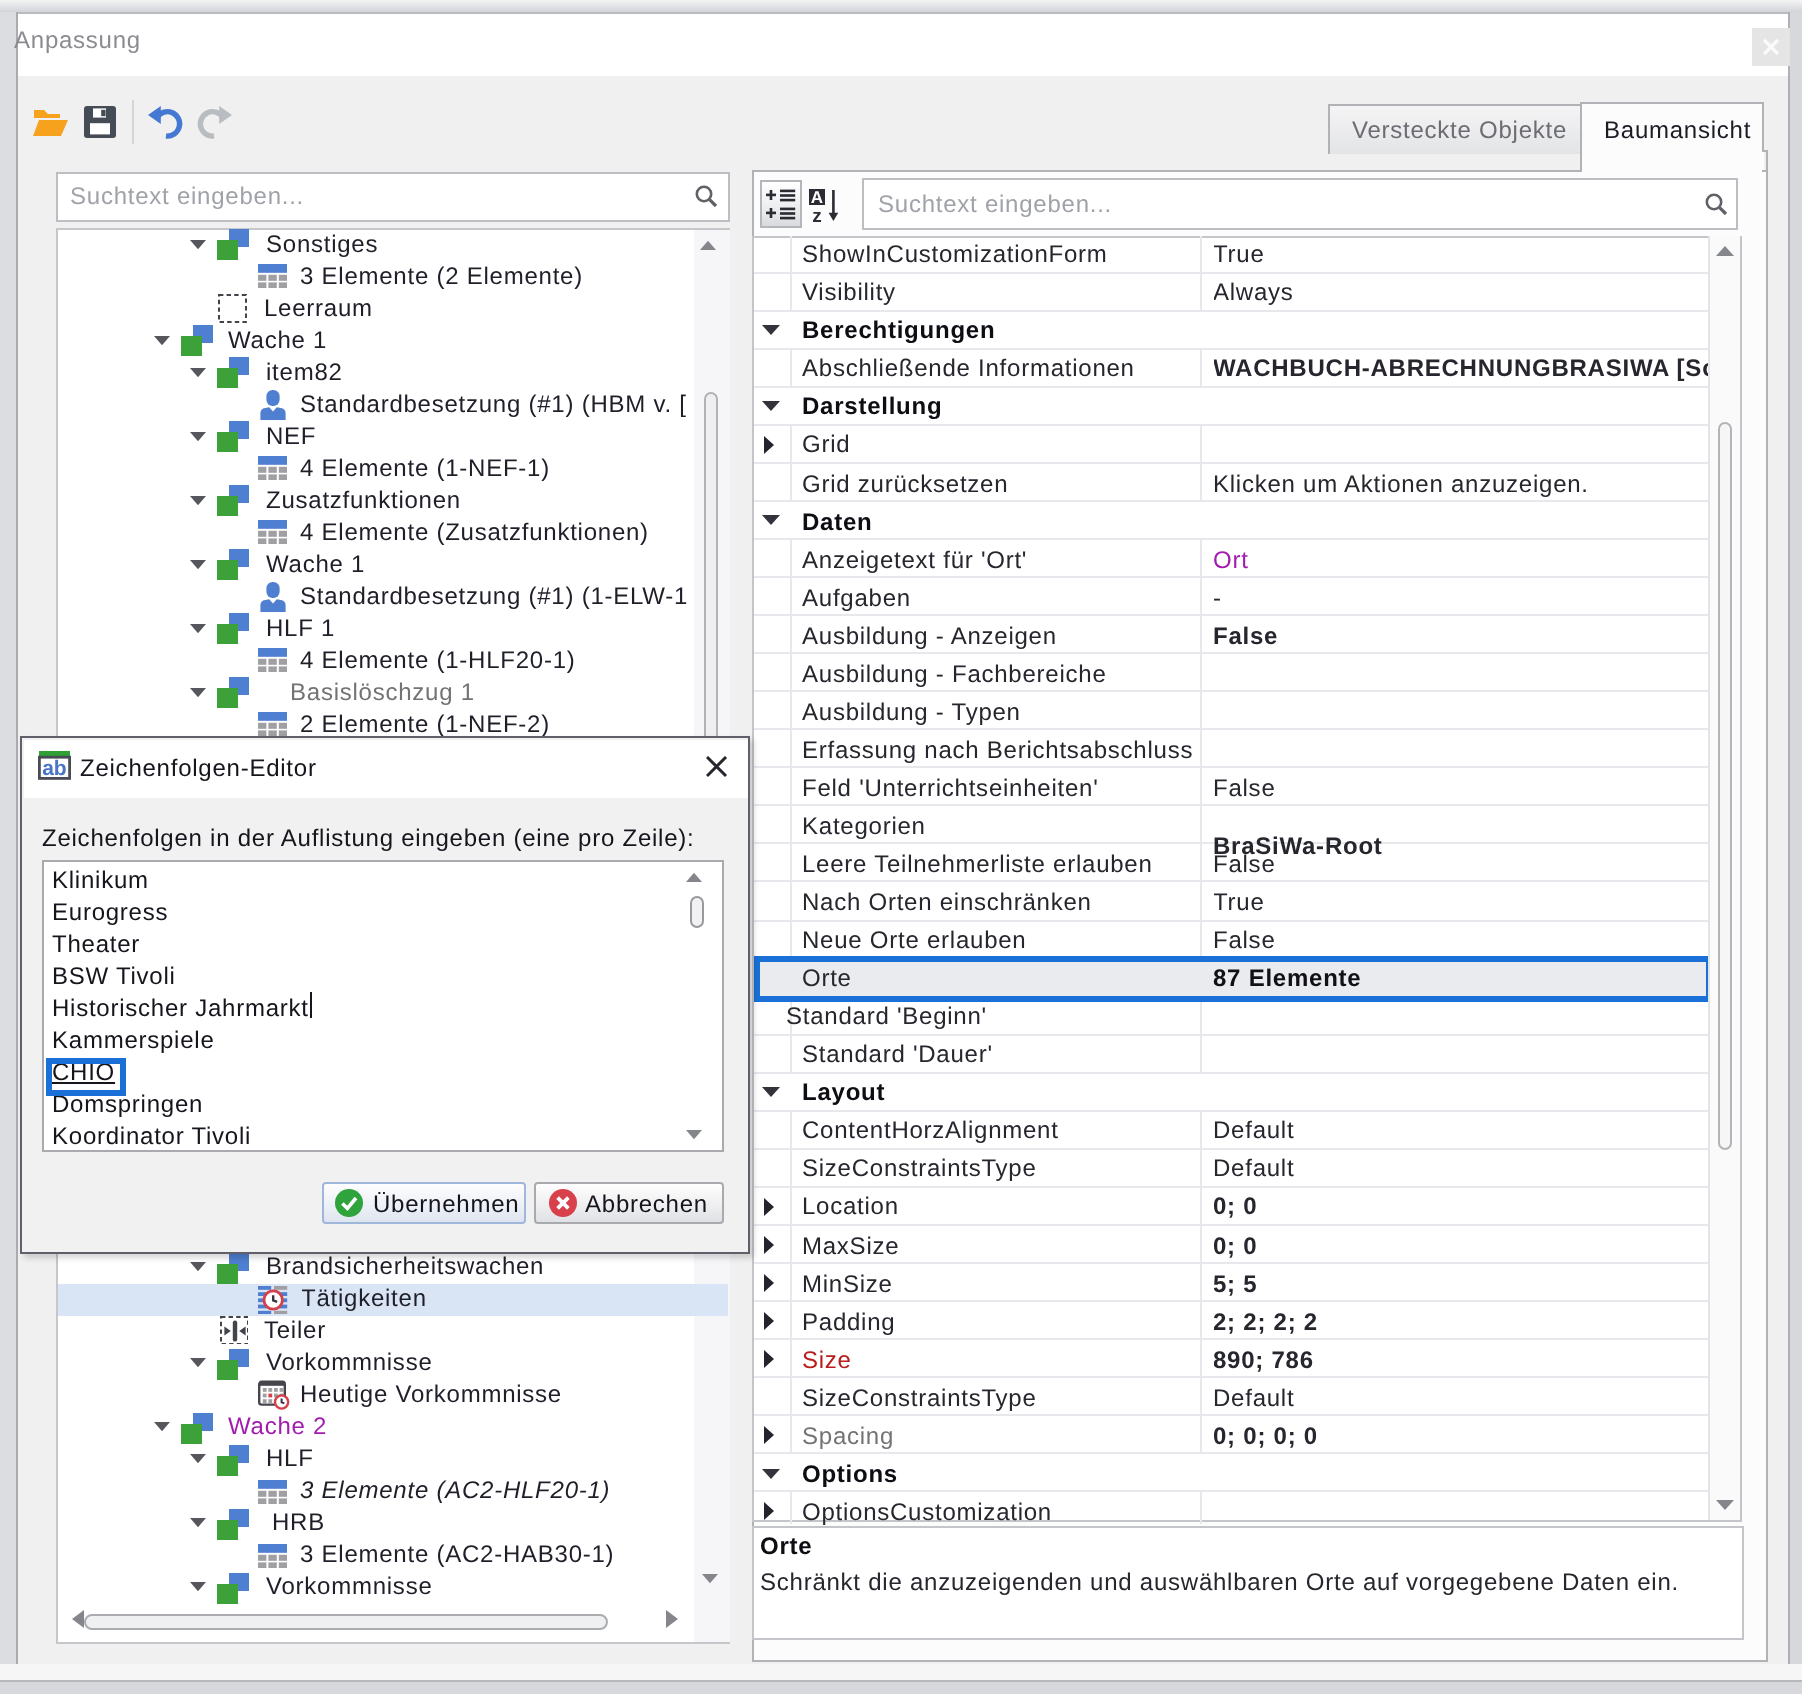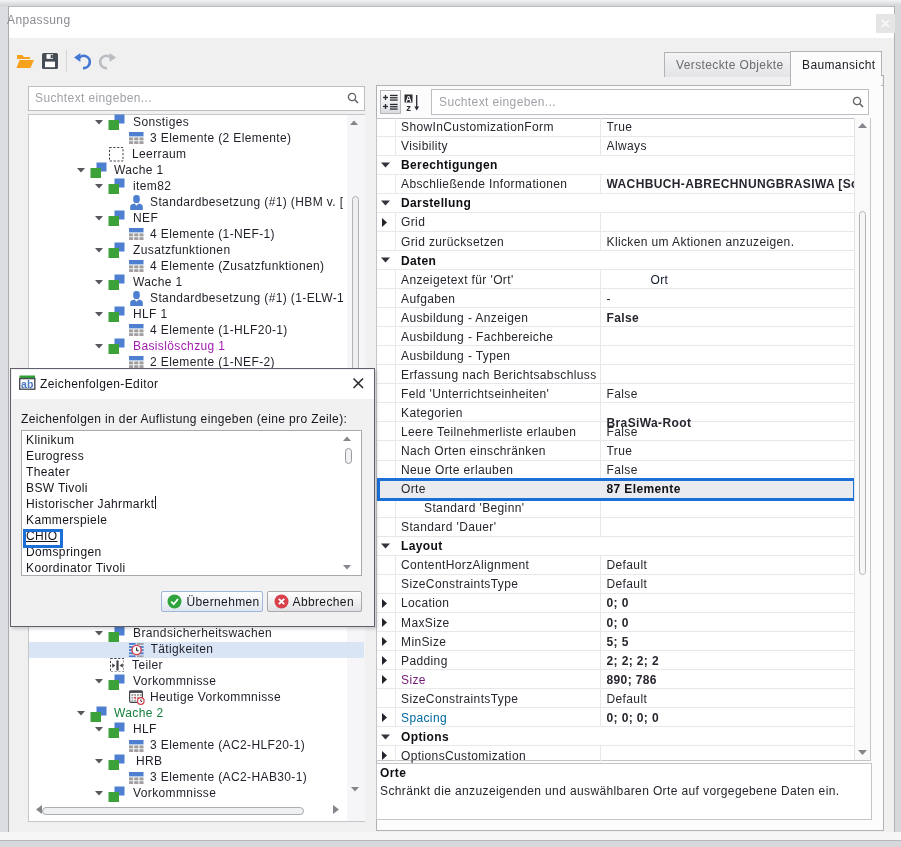--- a/index.html
+++ b/index.html
@@ -168,21 +168,21 @@
     <rect x="10.4" y="9.2" width="4.1" height="3" fill="#a0a0a3"></rect>
   </svg>
 <div class="abs txt" style="left:150px;top:322.5px;width:220px;overflow:hidden;color:#1f1f29;">4 Elemente (1-HLF20-1)</div>
 <svg class="abs" style="left:95px;top:343.5px" width="8" height="5">
     <path d="M0,0 h8 l-4,4.6 z" fill="#56575c"></path>
   </svg>
 <svg class="abs" style="left:108px;top:338px" width="17" height="16">
     <rect x="6.5" y="0.5" width="10" height="9" fill="#4e7fd0"></rect>
     <rect x="0.5" y="6" width="10.5" height="10" fill="#3ba138"></rect>
   </svg>
-<div class="abs txt" style="left:133px;top:338.5px;width:220px;overflow:hidden;color:#a21caf;">Basislöschzug 1</div>
+<div class="abs txt" style="left:145px;top:338.5px;width:220px;overflow:hidden;color:#737373;">Basislöschzug 1</div>
 <svg class="abs" style="left:128.5px;top:356px" width="15" height="12">
     <rect x="0" y="0" width="14.5" height="4.4" fill="#4e7fd0"></rect>
     <rect x="0" y="5.4" width="4.2" height="3" fill="#a0a0a3"></rect>
     <rect x="5.2" y="5.4" width="4.2" height="3" fill="#a0a0a3"></rect>
     <rect x="10.4" y="5.4" width="4.1" height="3" fill="#a0a0a3"></rect>
     <rect x="0" y="9.2" width="4.2" height="3" fill="#a0a0a3"></rect>
     <rect x="5.2" y="9.2" width="4.2" height="3" fill="#a0a0a3"></rect>
     <rect x="10.4" y="9.2" width="4.1" height="3" fill="#a0a0a3"></rect>
   </svg>
 <div class="abs txt" style="left:150px;top:354.5px;width:220px;overflow:hidden;color:#1f1f29;">2 Elemente (1-NEF-2)</div>
@@ -242,39 +242,39 @@
     <path d="M11.8,9.3 L11.8,11.2 L13.2,11.7" fill="none" stroke="#35353d" stroke-width="1"></path>
   </svg>
 <div class="abs txt" style="left:150px;top:690px;width:220px;overflow:hidden;color:#1f1f29;">Heutige Vorkommnisse</div>
 <svg class="abs" style="left:77px;top:711px" width="8" height="5">
     <path d="M0,0 h8 l-4,4.6 z" fill="#56575c"></path>
   </svg>
 <svg class="abs" style="left:89.5px;top:705.5px" width="17" height="16">
     <rect x="6.5" y="0.5" width="10" height="9" fill="#4e7fd0"></rect>
     <rect x="0.5" y="6" width="10.5" height="10" fill="#3ba138"></rect>
   </svg>
-<div class="abs txt" style="left:114px;top:706px;width:220px;overflow:hidden;color:#15803d;">Wache 2</div>
+<div class="abs txt" style="left:114px;top:706px;width:220px;overflow:hidden;color:#a21caf;">Wache 2</div>
 <svg class="abs" style="left:95px;top:727px" width="8" height="5">
     <path d="M0,0 h8 l-4,4.6 z" fill="#56575c"></path>
   </svg>
 <svg class="abs" style="left:108px;top:721.5px" width="17" height="16">
     <rect x="6.5" y="0.5" width="10" height="9" fill="#4e7fd0"></rect>
     <rect x="0.5" y="6" width="10.5" height="10" fill="#3ba138"></rect>
   </svg>
 <div class="abs txt" style="left:133px;top:722px;width:220px;overflow:hidden;color:#1f1f29;">HLF</div>
 <svg class="abs" style="left:128.5px;top:739.5px" width="15" height="12">
     <rect x="0" y="0" width="14.5" height="4.4" fill="#4e7fd0"></rect>
     <rect x="0" y="5.4" width="4.2" height="3" fill="#a0a0a3"></rect>
     <rect x="5.2" y="5.4" width="4.2" height="3" fill="#a0a0a3"></rect>
     <rect x="10.4" y="5.4" width="4.1" height="3" fill="#a0a0a3"></rect>
     <rect x="0" y="9.2" width="4.2" height="3" fill="#a0a0a3"></rect>
     <rect x="5.2" y="9.2" width="4.2" height="3" fill="#a0a0a3"></rect>
     <rect x="10.4" y="9.2" width="4.1" height="3" fill="#a0a0a3"></rect>
   </svg>
-<div class="abs txt" style="left:150px;top:738px;width:220px;overflow:hidden;color:#1f1f29;">3 Elemente (AC2-HLF20-1)</div>
+<div class="abs txt" style="left:150px;top:738px;width:220px;overflow:hidden;color:#1f1f29;font-style:italic;">3 Elemente (AC2-HLF20-1)</div>
 <svg class="abs" style="left:95px;top:759px" width="8" height="5">
     <path d="M0,0 h8 l-4,4.6 z" fill="#56575c"></path>
   </svg>
 <svg class="abs" style="left:108px;top:753.5px" width="17" height="16">
     <rect x="6.5" y="0.5" width="10" height="9" fill="#4e7fd0"></rect>
     <rect x="0.5" y="6" width="10.5" height="10" fill="#3ba138"></rect>
   </svg>
 <div class="abs txt" style="left:136px;top:754px;width:220px;overflow:hidden;color:#1f1f29;">HRB</div>
 <svg class="abs" style="left:128.5px;top:771.5px" width="15" height="12">
     <rect x="0" y="0" width="14.5" height="4.4" fill="#4e7fd0"></rect>
@@ -377,21 +377,21 @@
 <div class="abs txt " style="left:606.5px;top:234.5px;width:247px;overflow:hidden;color:#26262e;">Klicken um Aktionen anzuzeigen.</div>
 <div class="abs" style="left:377px;top:269px;width:476.5px;height:1px;background:#e7e8eb;"></div>
 <svg class="abs" style="left:381px;top:257.45px" width="9" height="6">
     <path d="M0,0.5 h9 l-4.5,5 z" fill="#33333b"></path>
   </svg>
 <div class="abs txt" style="left:401px;top:253.55px;font-weight:bold;color:#0d0d13;">Daten</div>
 <div class="abs" style="left:377px;top:288.05px;width:476.5px;height:1px;background:#e7e8eb;"></div>
 <div class="abs" style="left:395px;top:270px;width:1px;height:19.05px;background:#e7e8eb;"></div>
 <div class="abs" style="left:599.5px;top:270px;width:1px;height:19.05px;background:#e7e8eb;"></div>
 <div class="abs txt" style="left:401px;top:272.6px;width:195px;overflow:hidden;color:#26262e;">Anzeigetext für 'Ort'</div>
-<div class="abs txt " style="left:606.5px;top:272.6px;width:247px;overflow:hidden;color:#0f172a;margin-left:44px;">Ort</div>
+<div class="abs txt " style="left:606.5px;top:272.6px;width:247px;overflow:hidden;color:#a21caf;">Ort</div>
 <div class="abs" style="left:377px;top:307.1px;width:476.5px;height:1px;background:#e7e8eb;"></div>
 <div class="abs" style="left:395px;top:289.05px;width:1px;height:19.05px;background:#e7e8eb;"></div>
 <div class="abs" style="left:599.5px;top:289.05px;width:1px;height:19.05px;background:#e7e8eb;"></div>
 <div class="abs txt" style="left:401px;top:291.65px;width:195px;overflow:hidden;color:#26262e;">Aufgaben</div>
 <div class="abs txt " style="left:606.5px;top:291.65px;width:247px;overflow:hidden;color:#26262e;">-</div>
 <div class="abs" style="left:377px;top:326.15px;width:476.5px;height:1px;background:#e7e8eb;"></div>
 <div class="abs" style="left:395px;top:308.1px;width:1px;height:19.05px;background:#e7e8eb;"></div>
 <div class="abs" style="left:599.5px;top:308.1px;width:1px;height:19.05px;background:#e7e8eb;"></div>
 <div class="abs txt" style="left:401px;top:310.7px;width:195px;overflow:hidden;color:#26262e;">Ausbildung - Anzeigen</div>
 <div class="abs txt bold" style="left:606.5px;top:310.7px;width:247px;overflow:hidden;color:#26262e;">False</div>
@@ -433,21 +433,21 @@
 <div class="abs txt" style="left:401px;top:463.1px;width:195px;overflow:hidden;color:#26262e;">Neue Orte erlauben</div>
 <div class="abs txt " style="left:606.5px;top:463.1px;width:247px;overflow:hidden;color:#26262e;">False</div>
 <div class="abs" style="left:377px;top:497.6px;width:476.5px;height:1px;background:#e7e8eb;"></div>
 <div class="abs" style="left:395px;top:479.55px;width:1px;height:19.05px;background:#e7e8eb;"></div>
 <div class="abs" style="left:599.5px;top:479.55px;width:1px;height:19.05px;background:#e7e8eb;"></div>
 <div class="abs txt" style="left:401px;top:482.15px;width:195px;overflow:hidden;color:#26262e;">Orte</div>
 <div class="abs txt bold" style="left:606.5px;top:482.15px;width:247px;overflow:hidden;color:#26262e;">87 Elemente</div>
 <div class="abs" style="left:377px;top:516.65px;width:476.5px;height:1px;background:#e7e8eb;"></div>
 <div class="abs" style="left:395px;top:498.6px;width:1px;height:19.05px;background:#e7e8eb;"></div>
 <div class="abs" style="left:599.5px;top:498.6px;width:1px;height:19.05px;background:#e7e8eb;"></div>
-<div class="abs txt" style="left:424px;top:501.2px;width:195px;overflow:hidden;color:#26262e;">Standard 'Beginn'</div>
+<div class="abs txt" style="left:393px;top:501.2px;width:195px;overflow:hidden;color:#26262e;">Standard 'Beginn'</div>
 <div class="abs" style="left:377px;top:535.7px;width:476.5px;height:1px;background:#e7e8eb;"></div>
 <div class="abs" style="left:395px;top:517.65px;width:1px;height:19.05px;background:#e7e8eb;"></div>
 <div class="abs" style="left:599.5px;top:517.65px;width:1px;height:19.05px;background:#e7e8eb;"></div>
 <div class="abs txt" style="left:401px;top:520.25px;width:195px;overflow:hidden;color:#26262e;">Standard 'Dauer'</div>
 <div class="abs" style="left:377px;top:554.75px;width:476.5px;height:1px;background:#e7e8eb;"></div>
 <svg class="abs" style="left:381px;top:543.2px" width="9" height="6">
     <path d="M0,0.5 h9 l-4.5,5 z" fill="#33333b"></path>
   </svg>
 <div class="abs txt" style="left:401px;top:539.3px;font-weight:bold;color:#0d0d13;">Layout</div>
 <div class="abs" style="left:377px;top:573.8px;width:476.5px;height:1px;background:#e7e8eb;"></div>
@@ -491,34 +491,34 @@
     <path d="M0,0 v9 l5,-4.5 z" fill="#23232c"></path>
   </svg>
 <div class="abs txt" style="left:401px;top:653.6px;width:195px;overflow:hidden;color:#26262e;">Padding</div>
 <div class="abs txt bold" style="left:606.5px;top:653.6px;width:247px;overflow:hidden;color:#26262e;">2; 2; 2; 2</div>
 <div class="abs" style="left:377px;top:688.1px;width:476.5px;height:1px;background:#e7e8eb;"></div>
 <div class="abs" style="left:395px;top:670.05px;width:1px;height:19.05px;background:#e7e8eb;"></div>
 <div class="abs" style="left:599.5px;top:670.05px;width:1px;height:19.05px;background:#e7e8eb;"></div>
 <svg class="abs" style="left:381.5px;top:675.05px" width="5" height="9">
     <path d="M0,0 v9 l5,-4.5 z" fill="#23232c"></path>
   </svg>
-<div class="abs txt" style="left:401px;top:672.65px;width:195px;overflow:hidden;color:#701a75;">Size</div>
+<div class="abs txt" style="left:401px;top:672.65px;width:195px;overflow:hidden;color:#b91c1c;">Size</div>
 <div class="abs txt bold" style="left:606.5px;top:672.65px;width:247px;overflow:hidden;color:#26262e;">890; 786</div>
 <div class="abs" style="left:377px;top:707.15px;width:476.5px;height:1px;background:#e7e8eb;"></div>
 <div class="abs" style="left:395px;top:689.1px;width:1px;height:19.05px;background:#e7e8eb;"></div>
 <div class="abs" style="left:599.5px;top:689.1px;width:1px;height:19.05px;background:#e7e8eb;"></div>
 <div class="abs txt" style="left:401px;top:691.7px;width:195px;overflow:hidden;color:#26262e;">SizeConstraintsType</div>
 <div class="abs txt " style="left:606.5px;top:691.7px;width:247px;overflow:hidden;color:#26262e;">Default</div>
 <div class="abs" style="left:377px;top:726.2px;width:476.5px;height:1px;background:#e7e8eb;"></div>
 <div class="abs" style="left:395px;top:708.15px;width:1px;height:19.05px;background:#e7e8eb;"></div>
 <div class="abs" style="left:599.5px;top:708.15px;width:1px;height:19.05px;background:#e7e8eb;"></div>
 <svg class="abs" style="left:381.5px;top:713.15px" width="5" height="9">
     <path d="M0,0 v9 l5,-4.5 z" fill="#23232c"></path>
   </svg>
-<div class="abs txt" style="left:401px;top:710.75px;width:195px;overflow:hidden;color:#0369a1;">Spacing</div>
+<div class="abs txt" style="left:401px;top:710.75px;width:195px;overflow:hidden;color:#737373;">Spacing</div>
 <div class="abs txt bold" style="left:606.5px;top:710.75px;width:247px;overflow:hidden;color:#26262e;">0; 0; 0; 0</div>
 <div class="abs" style="left:377px;top:745.25px;width:476.5px;height:1px;background:#e7e8eb;"></div>
 <svg class="abs" style="left:381px;top:733.7px" width="9" height="6">
     <path d="M0,0.5 h9 l-4.5,5 z" fill="#33333b"></path>
   </svg>
 <div class="abs txt" style="left:401px;top:729.8px;font-weight:bold;color:#0d0d13;">Options</div>
 <div class="abs" style="left:377px;top:764.3px;width:476.5px;height:1px;background:#e7e8eb;"></div>
 <div class="abs" style="left:395px;top:746.25px;width:1px;height:15.25px;background:#e7e8eb;"></div>
 <div class="abs" style="left:599.5px;top:746.25px;width:1px;height:15.25px;background:#e7e8eb;"></div>
 <svg class="abs" style="left:381.5px;top:751.25px" width="5" height="9">

